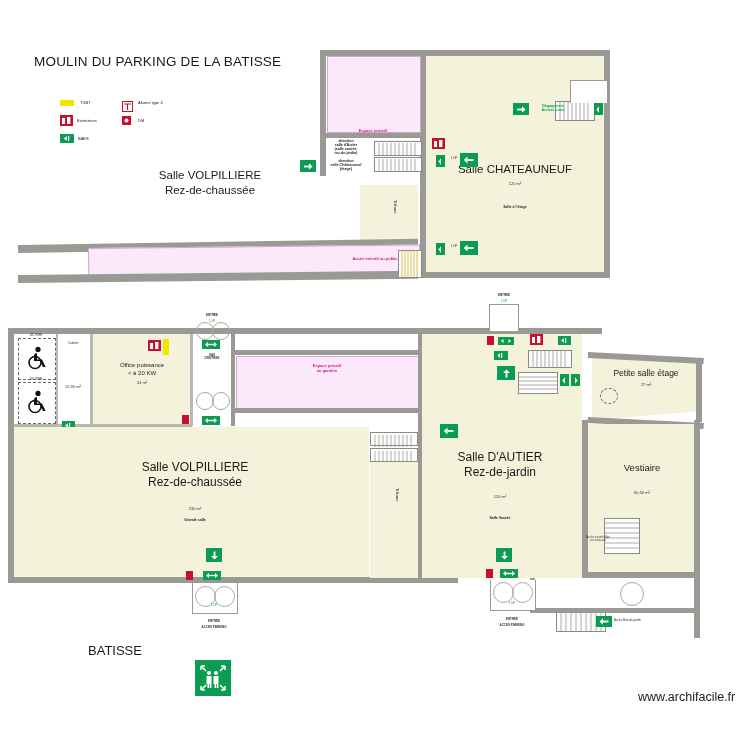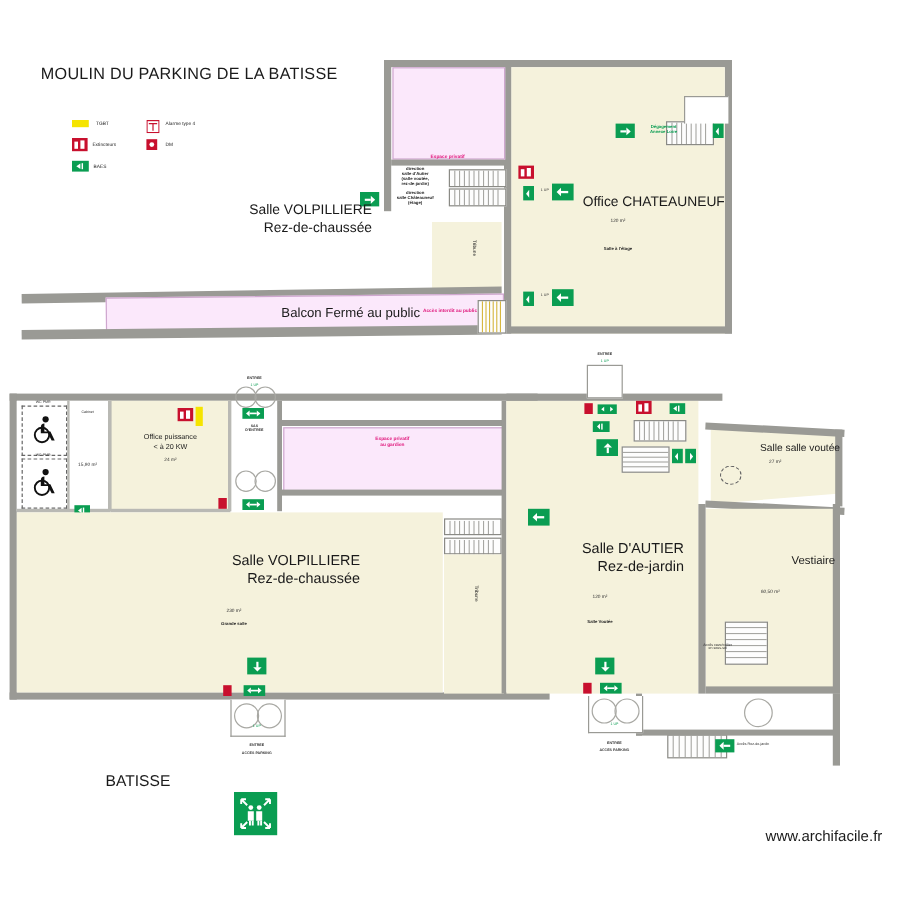--- a/index.html
+++ b/index.html
@@ -1,20 +1,20 @@
 <!DOCTYPE html>
 <html><head>
 <meta charset="utf-8">
 <style>
   html,body{margin:0;padding:0;background:#ffffff;}
   body{width:750px;height:750px;position:relative;overflow:hidden;
        font-family:"Liberation Sans",sans-serif;color:#1a1a1a;}
   .abs{position:absolute;}
   .title{font-size:13.5px;letter-spacing:.2px;color:#1a1a1a;white-space:nowrap;}
-  .roomname{font-size:11.5px;text-align:right;line-height:1.25;color:#1a1a1a;white-space:nowrap;}
+  .roomname{font-size:11.5px;text-align:center;line-height:1.25;color:#1a1a1a;white-space:nowrap;}
   .roomname.big{font-size:12px;}
   .tiny{font-size:3.6px;text-align:center;line-height:1.15;color:#222;}
   .tiny.b{font-weight:bold;}
   .tinyred{font-size:4px;text-align:center;line-height:1.2;color:#e0197d;font-weight:bold;}
   .micro{font-size:3px;text-align:center;line-height:1.1;color:#333;}
   .area{font-size:4px;text-align:center;color:#333;}
   .wall{background:#9a9a95;}
   .room{background:#f5f2dc;border:0;}
   .pink{background:#fbe8fb;}
   .white{background:#ffffff;}
@@ -113,21 +113,21 @@
     <div>salle Châteauneuf</div>
     <div>(étage)</div>
   </div>
   <div class="abs sign" style="left:300px;top:115px;width:16px;height:12px;">
     <svg width="13" height="9" viewBox="0 0 13 9">
         <path d="M7 1.2L10.6 4.5 7 7.8z" fill="#fff"></path>
         <rect x="2" y="3.6" width="5" height="1.8" fill="#fff"></rect>
       </svg>
   </div>
 
-  <div class="abs roomname" style="left:426px;top:117px;width:178px;">Office CHATEAUNEUF</div>
+  <div class="abs roomname" style="left:426px;top:117px;width:178px;">Salle CHATEAUNEUF</div>
   <div class="abs area" style="left:426px;top:136px;width:178px;">120 m²</div>
   <div class="abs tiny b" style="left:426px;top:160px;width:178px;">Salle à l'étage</div>
 
   <div class="abs stair" style="left:555px;top:56px;width:38px;height:18px;">
     <svg width="38" height="18" viewBox="0 0 38 18">
         <g stroke="#8a8a85" stroke-width="0.7">
     <path d="M4 0v18M8 0v18M12 0v18M16 0v18M20 0v18M24 0v18M28 0v18M32 0v18"></path>
         </g>
       </svg>
   </div>
@@ -181,21 +181,20 @@
   <div class="abs micro" style="left:447px;top:200px;width:14px;">1 UP</div>
 
   <div class="abs roomname" style="left:110px;top:123px;width:200px;">
     <span>Salle VOLPILLIERE</span>
   </div>
   <div class="abs roomname" style="left:110px;top:138px;width:200px;">Rez-de-chaussée</div>
 
   <div class="abs wall" style="left:18px;top:200px;width:400px;height:8px;transform:rotate(-0.9deg);transform-origin:left top;"></div>
   <div class="abs pink" style="left:88px;top:203px;width:330px;height:28px;transform:rotate(-0.6deg);transform-origin:left top;border:1px solid #cfa7cf;"></div>
   <div class="abs wall" style="left:18px;top:230px;width:400px;height:8px;transform:rotate(-0.6deg);transform-origin:left top;"></div>
-  <div class="abs roomname" style="left:150px;top:210px;width:200px;font-size:11px;">Balcon Fermé au public</div>
   <div class="abs tinyred" style="left:350px;top:212px;width:50px;">
     <div>Accès interdit au public</div>
   </div>
   <div class="abs stair" style="left:398px;top:205px;width:22px;height:26px;">
     <svg width="22" height="26" viewBox="0 0 22 26">
         <g stroke="#c8a000" stroke-width="0.7">
     <path d="M3 0v26M6 0v26M9 0v26M12 0v26M15 0v26M18 0v26"></path>
         </g>
       </svg>
   </div>
@@ -438,21 +437,21 @@
     <svg width="7" height="9" viewBox="0 0 7 9">
         <path d="M3 1.2L5.6 4.5 3 7.8z" fill="#fff"></path>
       </svg>
   </div>
 
   <div class="abs room" style="left:592px;top:38px;width:108px;height:62px;
        clip-path:polygon(0 0,100% 6%,100% 86%,0 100%);"></div>
   <div class="abs wall" style="left:588px;top:32px;width:116px;height:6px;transform:rotate(3deg);transform-origin:left top;"></div>
   <div class="abs wall" style="left:696px;top:38px;width:6px;height:64px;"></div>
   <div class="abs wall" style="left:588px;top:97px;width:116px;height:6px;transform:rotate(3deg);transform-origin:left top;"></div>
-  <div class="abs roomname" style="left:592px;top:48px;width:108px;font-size:8.5px;">Salle salle voutée</div>
+  <div class="abs roomname" style="left:592px;top:48px;width:108px;font-size:8.5px;">Petite salle étage</div>
   <div class="abs area" style="left:592px;top:62px;width:108px;">27 m²</div>
   <div class="abs dash" style="left:600px;top:68px;width:16px;height:14px;border-radius:50%;"></div>
 
   <div class="abs room" style="left:588px;top:104px;width:108px;height:150px;"></div>
   <div class="abs wall" style="left:582px;top:100px;width:6px;height:158px;"></div>
   <div class="abs wall" style="left:694px;top:100px;width:6px;height:158px;"></div>
   <div class="abs wall" style="left:588px;top:252px;width:112px;height:6px;"></div>
   <div class="abs roomname" style="left:588px;top:142px;width:108px;font-size:9.5px;">Vestiaire</div>
   <div class="abs area" style="left:588px;top:170px;width:108px;">60,50 m²</div>
 

